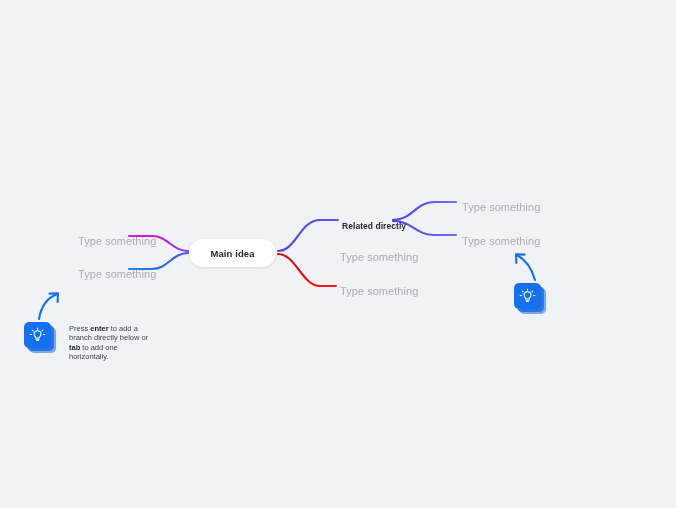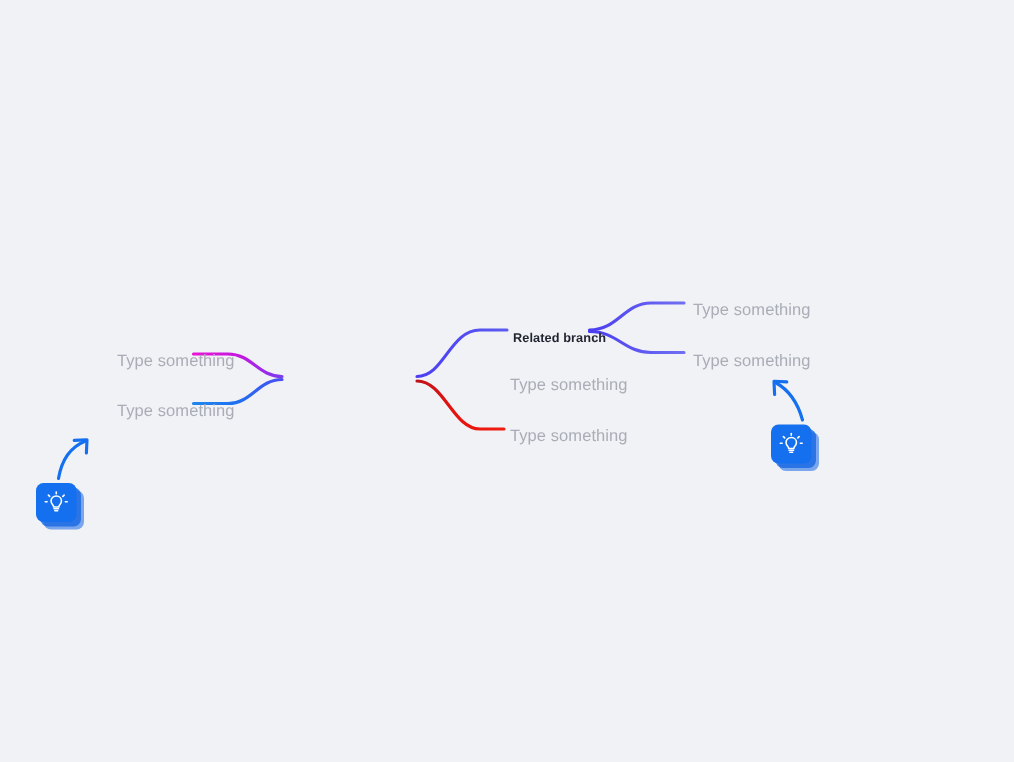--- a/index.html
+++ b/index.html
@@ -202,31 +202,34 @@
 
     <path d="M 278 252 L 336 252" fill="none" stroke="url(#gradRightMagenta)" stroke-width="2.1" stroke-linecap="round"></path>
 
     <path d="M 278 254 C 296 254 302 286 320 286 L 336 286" fill="none" stroke="url(#gradRightRed)" stroke-width="2.1" stroke-linecap="round"></path>
 
     <path d="M 393 220 C 412 220 416 202 434 202 L 456 202" fill="none" stroke="url(#gradSub)" stroke-width="2.1" stroke-linecap="round"></path>
 
     <path d="M 393 221 C 412 221 416 235 434 235 L 456 235" fill="none" stroke="url(#gradSub)" stroke-width="2.1" stroke-linecap="round"></path>
   </svg>
 
+  <div class="node node-central">
+    <span class="node-text">Main idea</span>
+  </div>
 
   <div class="node n-left-1">
     <span class="node-placeholder">Type something</span>
   </div>
 
   <div class="node n-left-2">
     <span class="node-placeholder">Type something</span>
   </div>
 
   <div class="node n-related">
-    <span class="node-branch">Related branch</span>
+    <span class="node-branch">Related directly</span>
   </div>
 
   <div class="node n-right-m">
     <span class="node-placeholder">Type something</span>
   </div>
 
   <div class="node n-right-r">
     <span class="node-placeholder">Type something</span>
   </div>
 
@@ -253,20 +256,23 @@
               <path d="M9.9 17.2 h4.2"></path>
               <path d="M10.7 19.1 h2.6"></path>
               <path d="M12 1.4 v1.6"></path>
               <path d="M4.6 4.3 l1.2 1.2"></path>
               <path d="M19.4 4.3 l-1.2 1.2"></path>
               <path d="M1.7 10.6 h1.7"></path>
               <path d="M22.3 10.6 h-1.7"></path>
             </g>
           </svg>
         </div>
+      </div>
+      <div class="hint-text">
+        <span>Press </span><b>enter</b><span> to add a branch directly below or </span><b>tab</b><span> to add one horizontally.</span>
       </div>
     </div>
   </div>
 
   <svg class="arrow arrow-right" viewBox="0 0 26 30" xmlns="http://www.w3.org/2000/svg">
     <path d="M 23 28 C 20 17 14 8 5 3" fill="none" stroke="#1570ef" stroke-width="2.1" stroke-linecap="round"></path>
     <path d="M 12.5 2.6 L 4 2.2 L 4.4 11" fill="none" stroke="#1570ef" stroke-width="2.1" stroke-linecap="round" stroke-linejoin="round"></path>
   </svg>
 
   <div class="hint hint-right">

